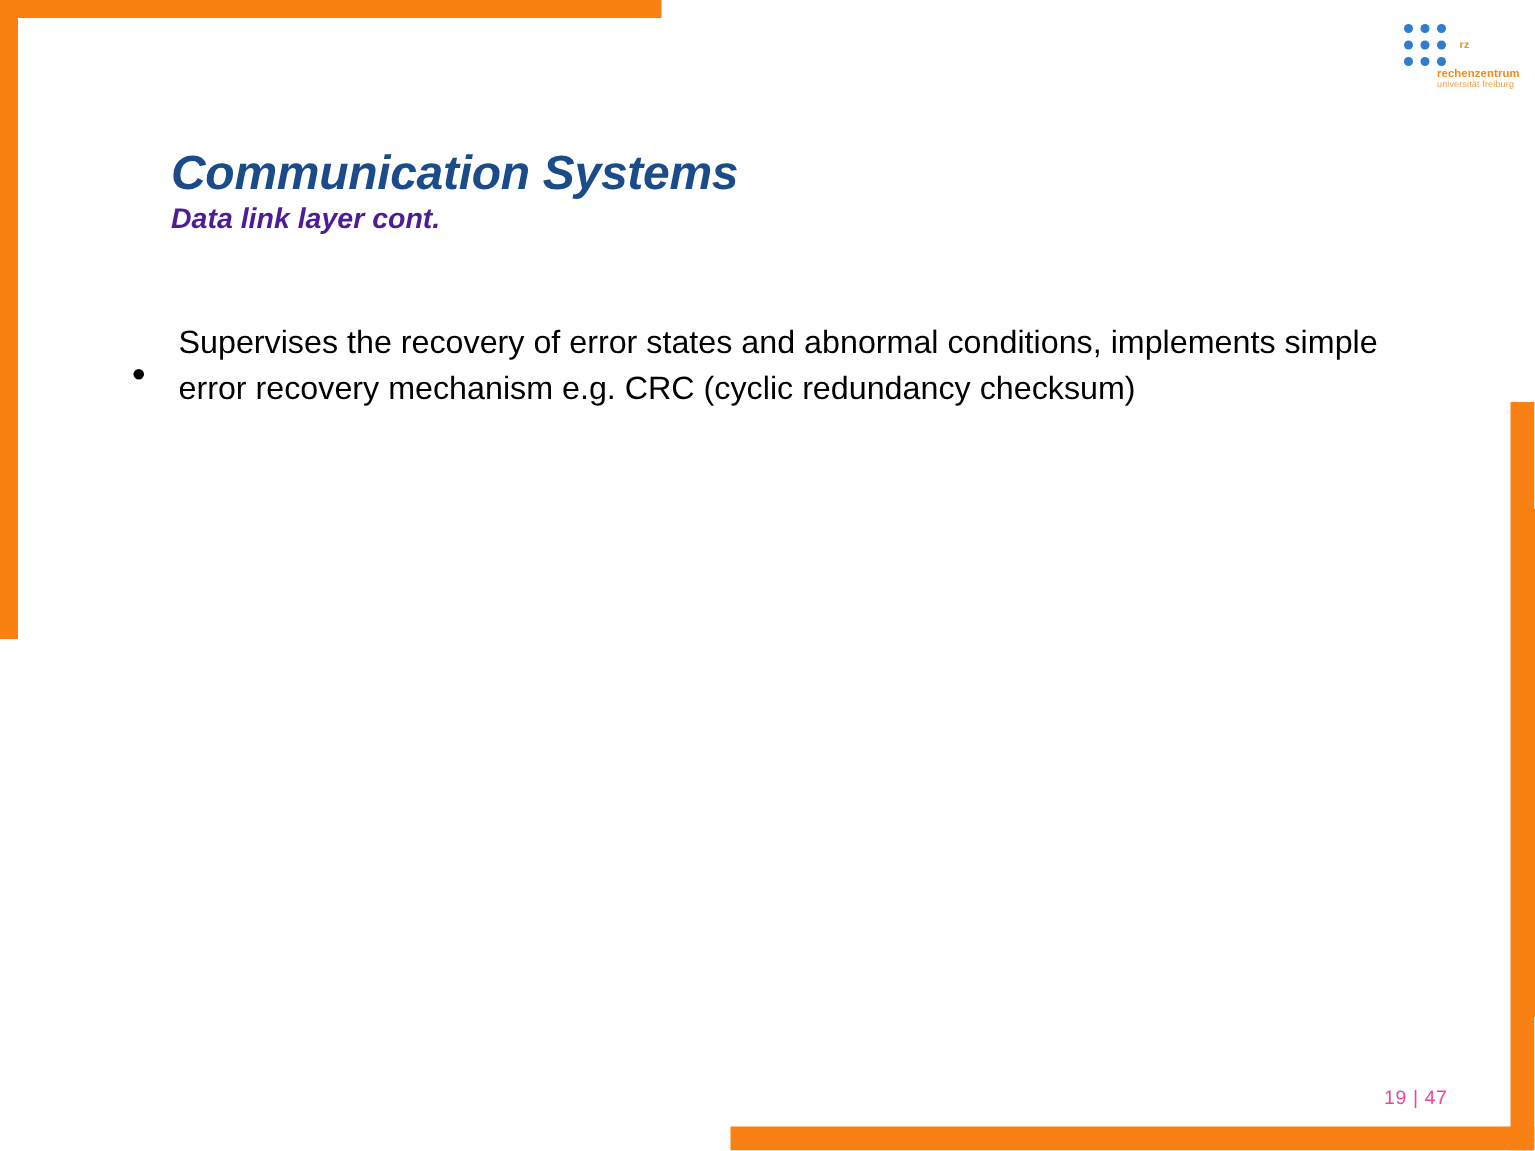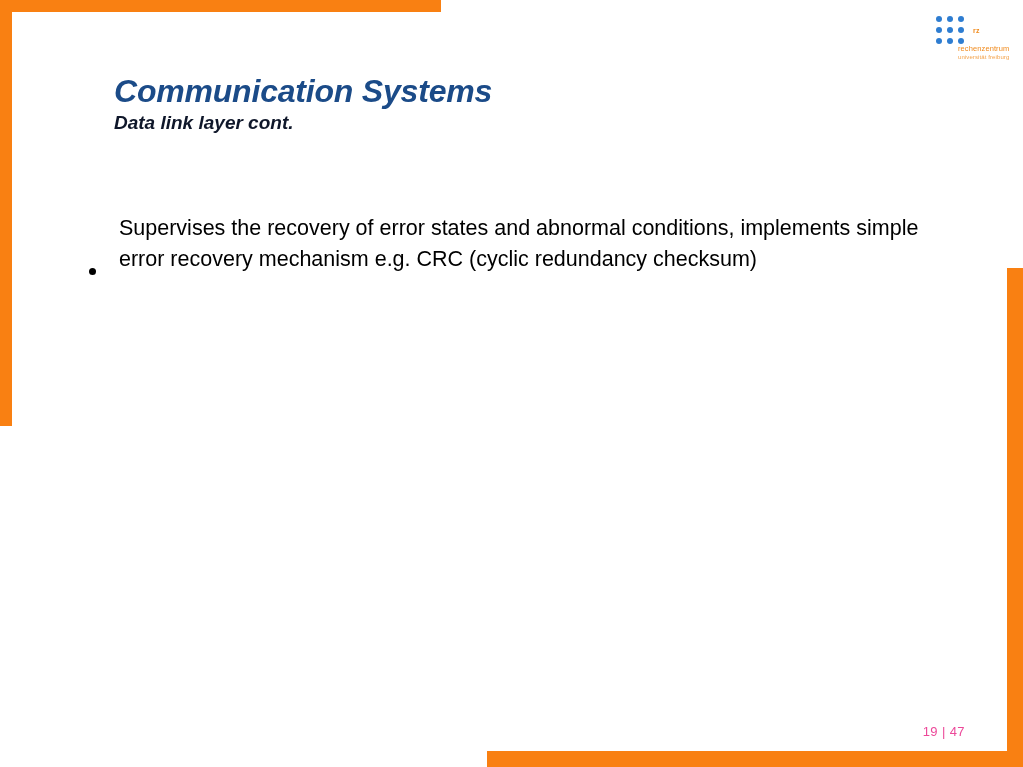--- a/index.html
+++ b/index.html
@@ -84,69 +84,69 @@
     line-height: 1;
   }
   .logo-wordmark {
     position: absolute;
     left: 22px;
     top: 29px;
     line-height: 1.15;
   }
   .logo-name {
     font-size: 7.5px;
-    font-weight: normal;
+    font-weight: bold;
     color: #F08A1C;
     letter-spacing: 0.1px;
     white-space: nowrap;
   }
   .logo-sub {
     font-size: 6px;
     color: #F3A24A;
     letter-spacing: 0.1px;
     white-space: nowrap;
   }
 
   
   .heading {
     position: absolute;
     left: 114px;
-    top: 74px;
+    top: 98px;
     width: 820px;
   }
   .title {
     font-size: 32px;
     font-weight: bold;
     font-style: italic;
     color: #1B4B88;
     line-height: 1.12;
     letter-spacing: -0.2px;
     white-space: nowrap;
   }
   .subtitle {
     margin-top: 2px;
     font-size: 19px;
     font-weight: bold;
     font-style: italic;
-    color: #0f172a;
+    color: #4c1d95;
     line-height: 1.15;
     white-space: nowrap;
   }
 
   
   .body {
     position: absolute;
     left: 83px;
     top: 213px;
     width: 870px;
   }
   .bullet-row {
     position: relative;
     display: flex;
-    align-items: flex-end;
+    align-items: center;
     margin-bottom: 14px;
   }
   .bullet-marker {
     flex: 0 0 auto;
     width: 36px;
     padding-top: 11px;
     display: flex;
     justify-content: flex-start;
   }
   .bullet-dot {

